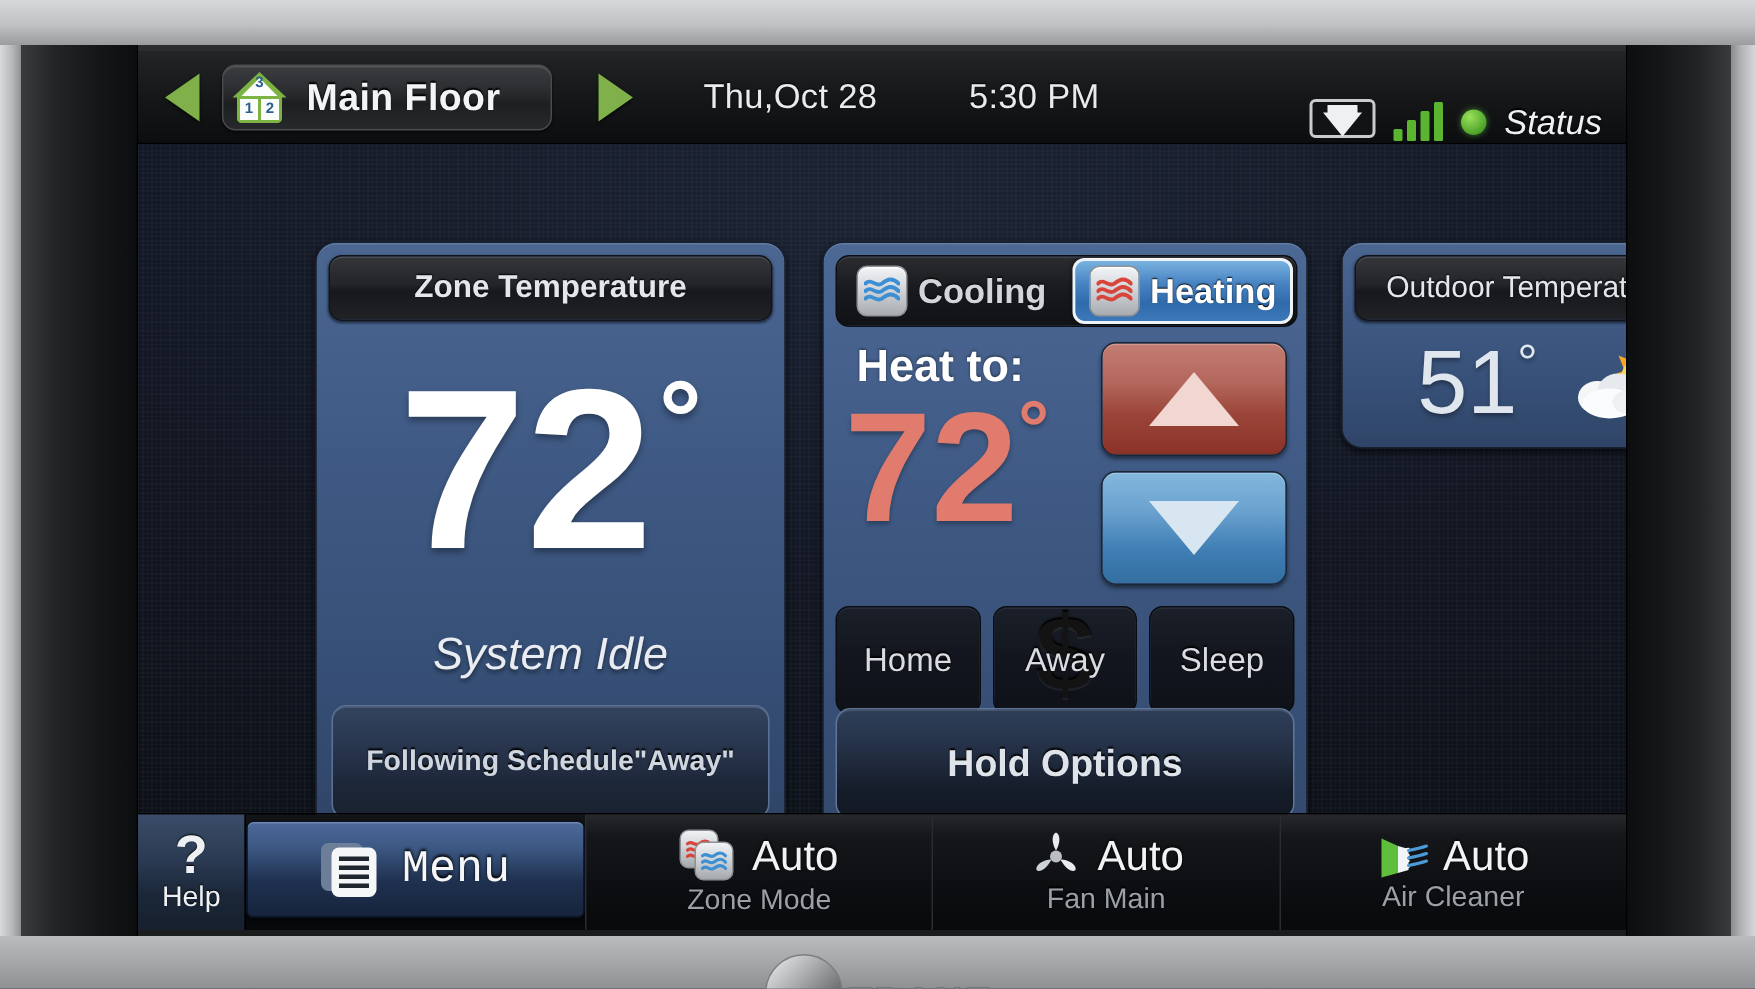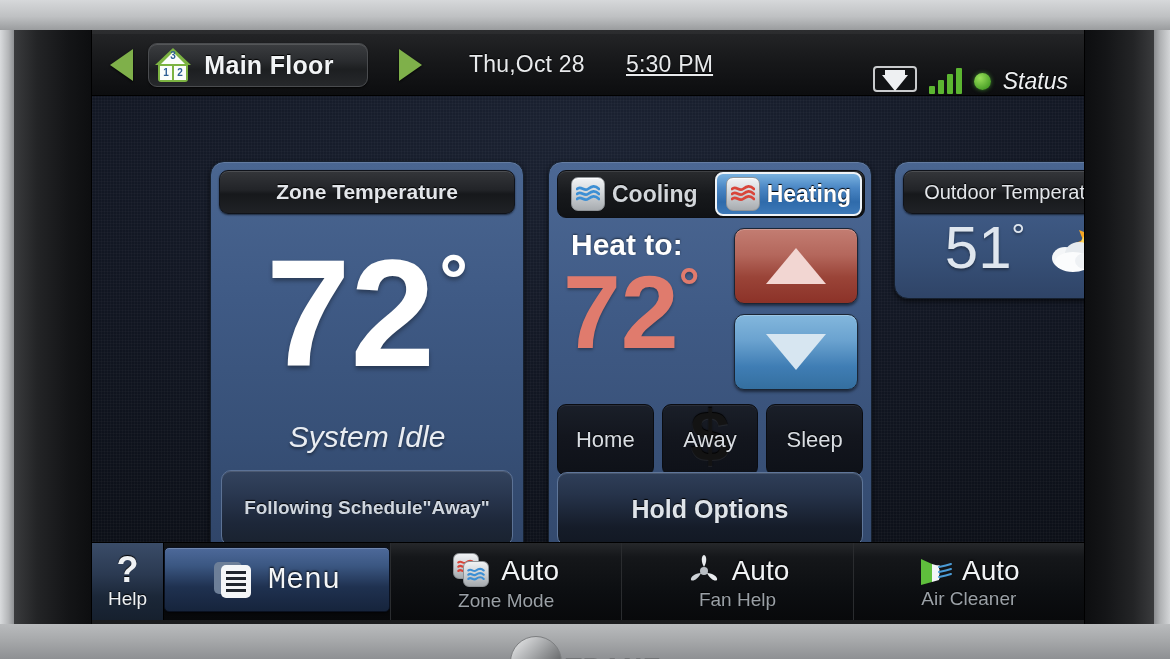--- a/index.html
+++ b/index.html
@@ -122,21 +122,21 @@
   .house-num3 { position:absolute; left:0; top:2px; width:36px; text-align:center;
     font-size:10px; font-weight:bold; color:#2e5f93; z-index:2; }
   .zone-label {
     flex:1; text-align:center; color:#f2f4f6; font-size:25px; font-weight:bold;
     text-shadow:0 -1px 1px #000; letter-spacing:.3px; padding-right:20px;
   }
 
   .datetime { position:absolute; top:17px; color:#e8eaec; font-size:23px;
     text-shadow:0 -1px 1px #000; letter-spacing:.2px; }
   .dt-date { left:377px; }
-  .dt-time { left:534px;text-decoration:underline; }
+  .dt-time { left:554px; }
 
   .status-group { position:absolute; right:16px; top:29px; height:36px;
     display:flex; align-items:center; gap:12px;font-style:italic; }
   .screen-icon { position:relative; width:44px; height:30px; }
   .screen-icon .scr {
     position:absolute; left:0; top:0; width:44px; height:26px;
     border:2px solid #c9cbcd; border-radius:4px; background:#121315;
   }
   .screen-icon .dl {
     position:absolute; left:9px; top:9px; width:0; height:0;
@@ -281,21 +281,21 @@
     box-shadow: inset 0 1px 0 rgba(255,255,255,.12);
     display:flex; align-items:center; justify-content:center;
     color:#dfe4ea; font-size:25px; font-weight:bold; text-shadow:0 -1px 1px #000;margin-top:20px;
   }
 
   
   #outdoor-panel { left:802px; top:127px; width:250px; height:138px; }
   #outdoor-panel .panel-head { font-size:20px; }
   .outdoor-row {
     position:absolute; left:0; right:0; top:56px; height:74px;
-    display:flex; justify-content:center; gap:20px;padding-left:22px;
+    display:flex; align-items:center; justify-content:center; gap:20px;padding-left:22px;
   }
   .outdoor-temp { font-size:60px; color:#dfe6ee; font-weight:normal; line-height:1;
     text-shadow:0 2px 3px rgba(0,0,0,.35); }
   .outdoor-temp .deg { font-size:34px; vertical-align:top; }
   .wx-icon { position:relative; width:70px; height:60px; flex:none; }
 
   
   .bottombar {
     position:absolute; left:0; bottom:0; width:992px; height:78px;
     background: linear-gradient(180deg,#121417 0%,#0b0d10 50%,#07080a 100%);
@@ -545,21 +545,21 @@
           <span class="fan-icon">
             <svg width="36" height="34" viewBox="0 0 36 34">
               <circle cx="18" cy="17" r="4" fill="#b9bec4"></circle>
               <path d="M18 13 C15 8,15 2,18 1 C21 2,21 8,18 13 Z" fill="#e8ebee"></path>
               <path d="M21 19 C27 19,32 23,31 26 C29 28,24 25,21 19 Z" fill="#e8ebee"></path>
               <path d="M15 19 C9 19,4 23,5 26 C7 28,12 25,15 19 Z" fill="#cdd2d7"></path>
             </svg>
           </span>
           <span class="mode-cell-val">Auto</span>
         </div>
-        <div class="mode-cell-sub">Fan Help</div>
+        <div class="mode-cell-sub">Fan Main</div>
       </div>
 
       <div class="mode-cell">
         <div class="mode-cell-top">
           <span class="ac-icon">
             <svg width="34" height="32" viewBox="0 0 34 32">
               <path d="M3 4 L14 9 L14 27 L3 30 Z" fill="#5fbf3c"></path>
               <path d="M14 9 L21 11 L21 25 L14 27 Z" fill="#f2f5f7"></path>
               <g stroke="#f2f5f7" stroke-width="1.6" stroke-linecap="round">
                 <path d="M15 12 L21 11"></path>

